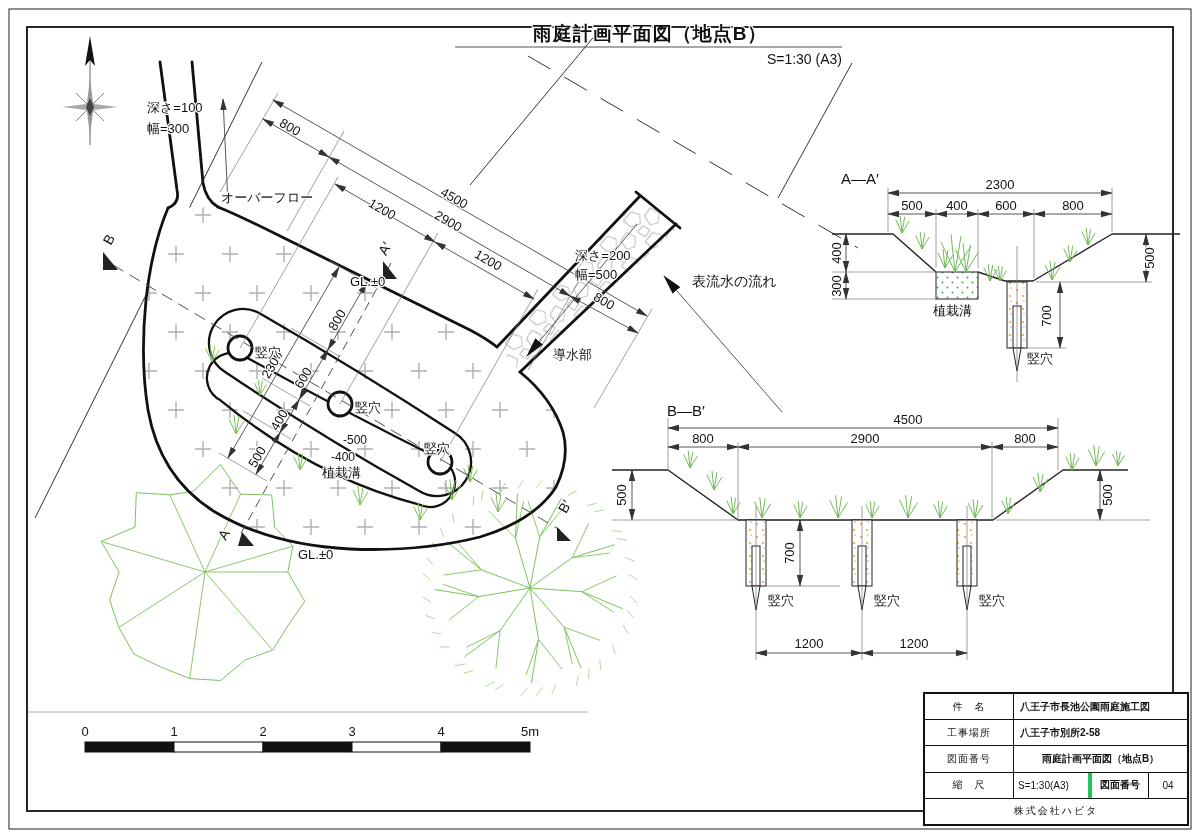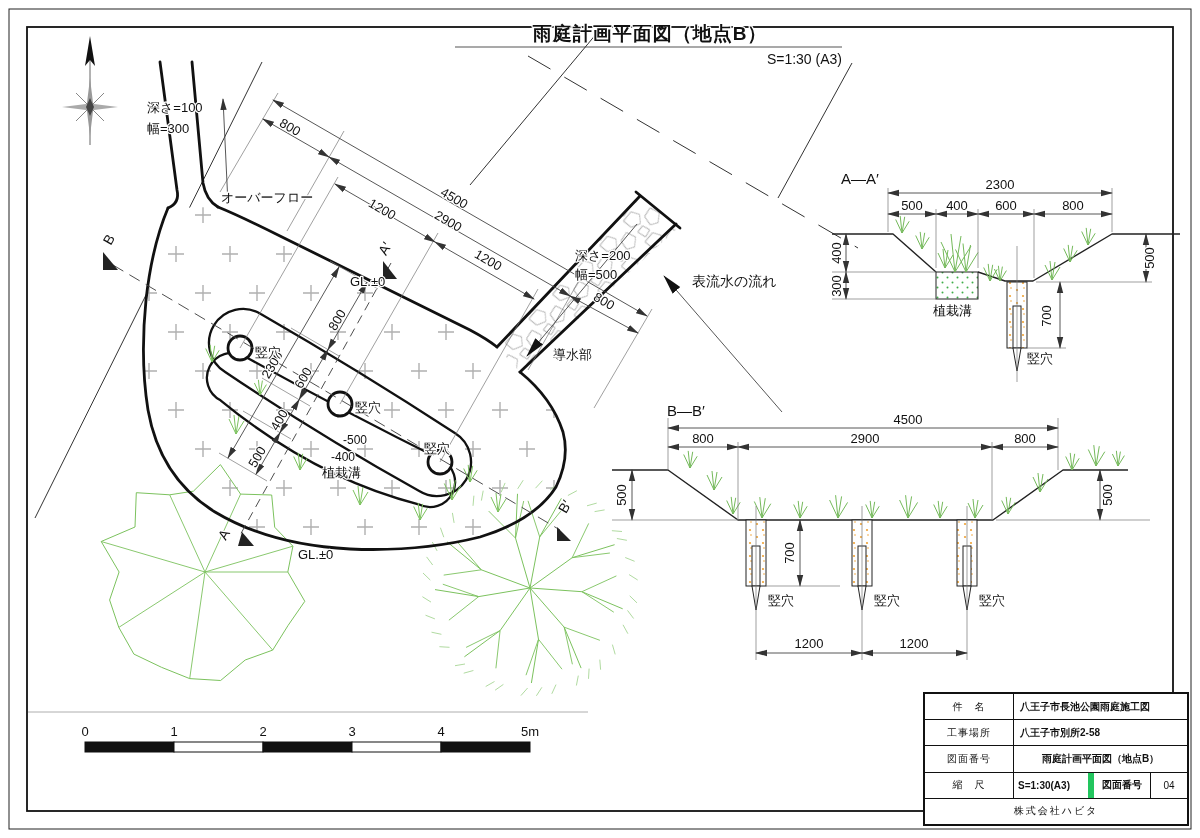--- a/index.html
+++ b/index.html
@@ -18,21 +18,21 @@
   
   .tblock{position:absolute;left:923px;top:692px;width:262px;height:130px;
           border:2px solid #111;background:#fff;display:flex;flex-direction:column;
           font-size:10px;color:#111;}
   .tb-r{flex:1;display:flex;border-bottom:1px solid #111;align-items:stretch;}
   .tb-r:last-child{border-bottom:none;}
   .tb-l{width:88px;border-right:1px solid #111;display:flex;align-items:center;
         justify-content:center;letter-spacing:1px;}
   .tb-v{flex:1;display:flex;align-items:center;padding-left:6px;font-weight:bold;}
   .tb-v.center{justify-content:center;padding-left:0;}
-  .tb-v2{width:70px;border-right:6px solid #22c55e;display:flex;align-items:center;padding-left:4px;font-weight:bold;}
+  .tb-v2{width:70px;border-right:4px solid #22c55e;display:flex;align-items:center;padding-left:4px;}
   .tb-l2{width:56px;border-right:1px solid #111;display:flex;align-items:center;justify-content:center;font-weight:bold;}
   .tb-v3{flex:1;display:flex;align-items:center;justify-content:center;}
   .tb-c{flex:1;display:flex;align-items:center;justify-content:center;letter-spacing:2px;}
 </style>
 </head>
 <body>
 
 <div class="sheet">
 <svg id="svg" width="1200" height="838" viewBox="0 0 1200 838">
   <defs>

